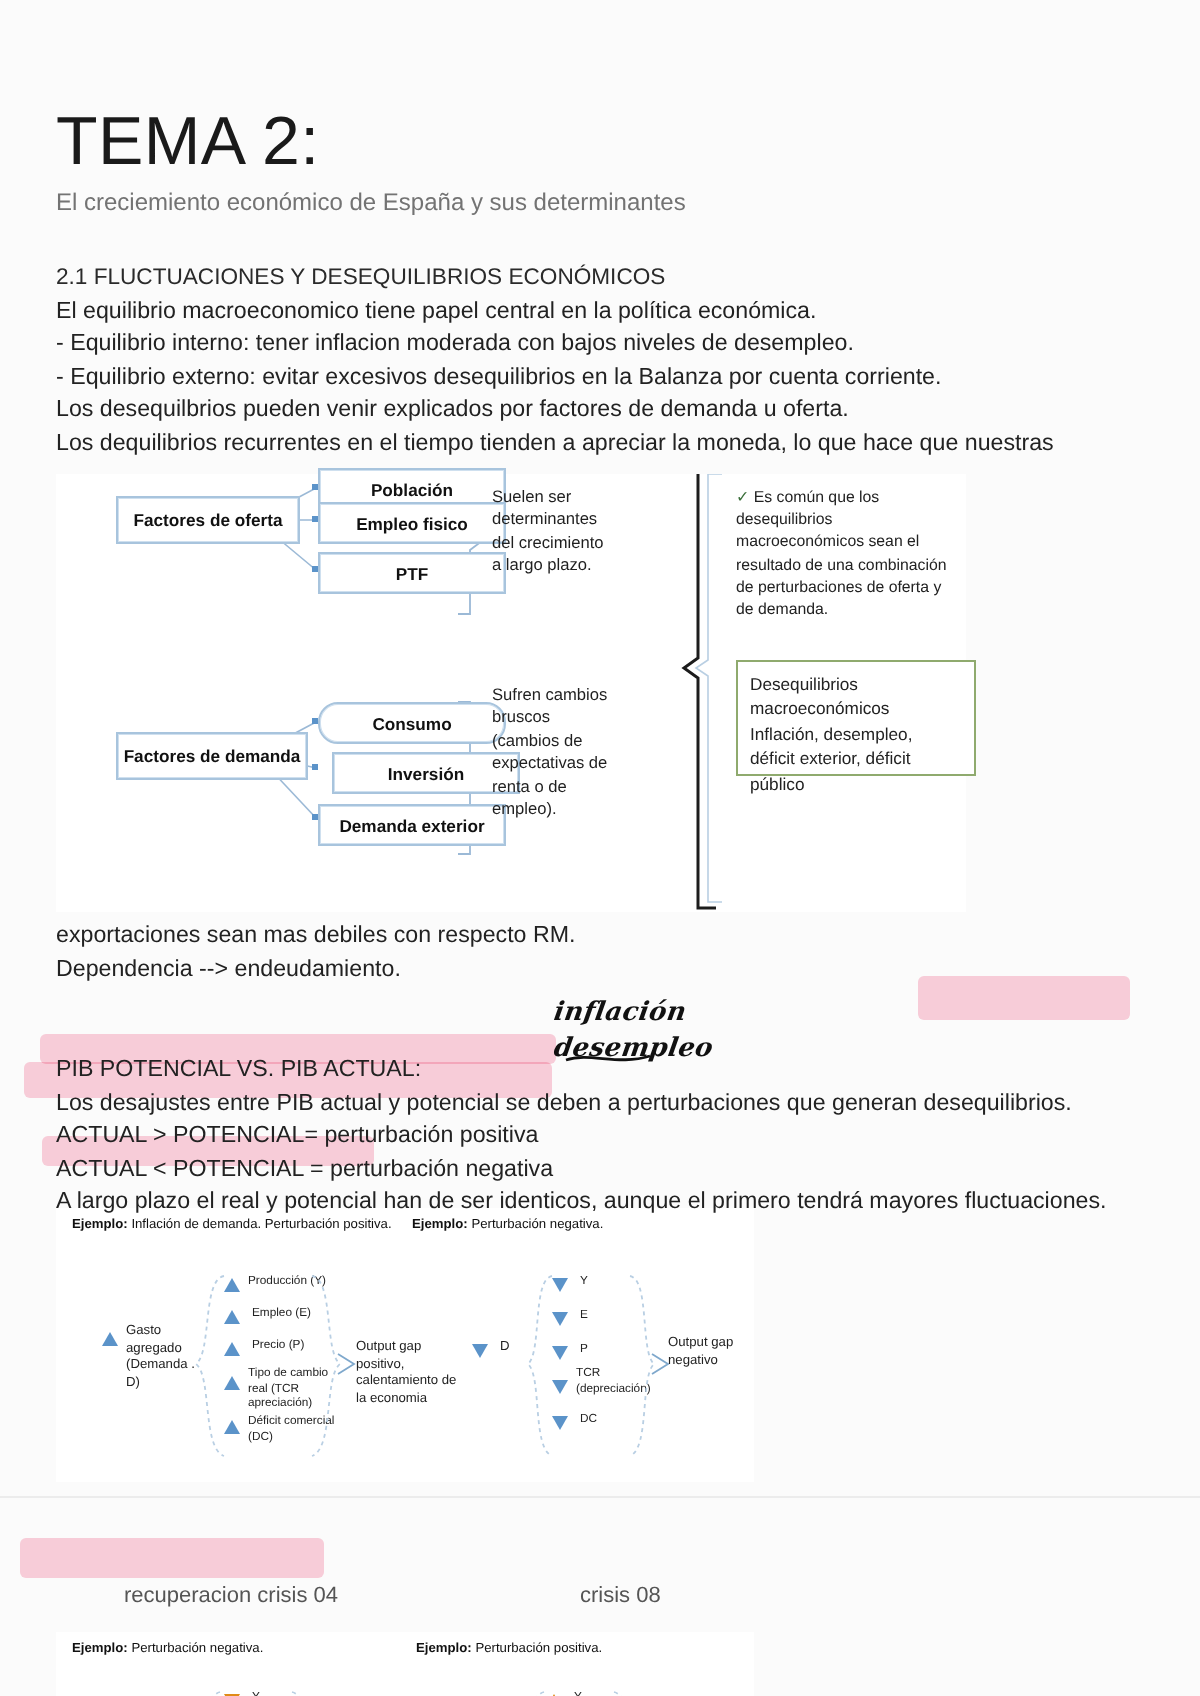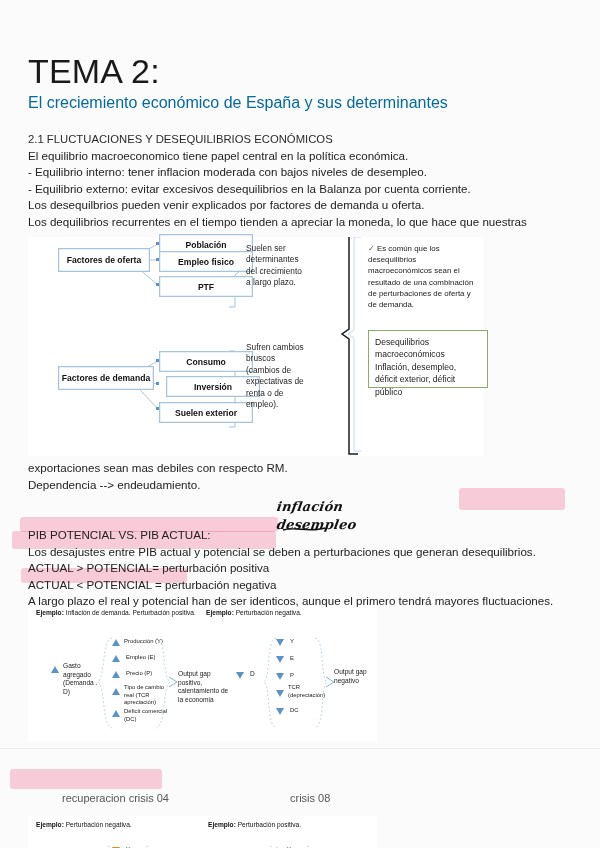--- a/index.html
+++ b/index.html
@@ -13,21 +13,21 @@
   }
   .page{position:relative;width:600px;height:848px;}
 
   
   .h1{
     position:absolute;left:28px;top:16px;
     font-size:34px;font-weight:400;letter-spacing:.2px;color:#1a1a1a;
   }
   .h2{
     position:absolute;left:28px;top:58px;
-    font-size:16px;font-weight:400;color:#0369a1;
+    font-size:12px;font-weight:400;color:#737373;
   }
 
   
   .tblock{position:absolute;left:28px;font-size:11.6px;line-height:16.5px;color:#222;}
   #intro{top:95px;width:560px;}
   #intro .ln{white-space:nowrap;}
   #intro .ln.sub{font-size:11.3px;color:#2a2a2a;}
 
   
   .diagram{
@@ -134,23 +134,23 @@
     <div class="dbox" style="left:30px;top:11px;width:90px;height:22px;">Factores de oferta</div>
 
     <div class="dbox" style="left:131px;top:-3px;width:92px;height:19px;">Población</div>
     <div class="dbox" style="left:131px;top:14px;width:92px;height:19px;">Empleo fisico</div>
     <div class="dbox" style="left:131px;top:39px;width:92px;height:19px;">PTF</div>
 
     <div class="dlabel" style="left:218px;top:6px;width:62px;">Suelen ser determinantes del crecimiento a largo plazo.</div>
 
     <div class="dbox" style="left:30px;top:129px;width:94px;height:22px;">Factores de demanda</div>
 
-    <div class="dbox" style="left:131px;top:114px;width:92px;height:19px;">Consumo</div>
+    <div class="dbox" style="left:131px;top:114px;width:92px;height:19px;border-radius:10px;">Consumo</div>
     <div class="dbox" style="left:138px;top:139px;width:92px;height:19px;">Inversión</div>
-    <div class="dbox" style="left:131px;top:165px;width:92px;height:19px;">Suelen exterior</div>
+    <div class="dbox" style="left:131px;top:165px;width:92px;height:19px;">Demanda exterior</div>
 
     <div class="dlabel" style="left:218px;top:105px;width:62px;">Sufren cambios bruscos (cambios de expectativas de renta o de empleo).</div>
 
     <div class="checktxt" style="left:340px;top:6px;width:112px;">
       <span class="chk">✓</span>
       <span>Es común que los desequilibrios macroeconómicos sean el resultado de una combinación de perturbaciones de oferta y de demanda.</span>
     </div>
 
     <div class="greenbox" style="left:340px;top:93px;width:120px;height:58px;">Desequilibrios macroeconómicos Inflación, desempleo, déficit exterior, déficit público</div>
   </div>

